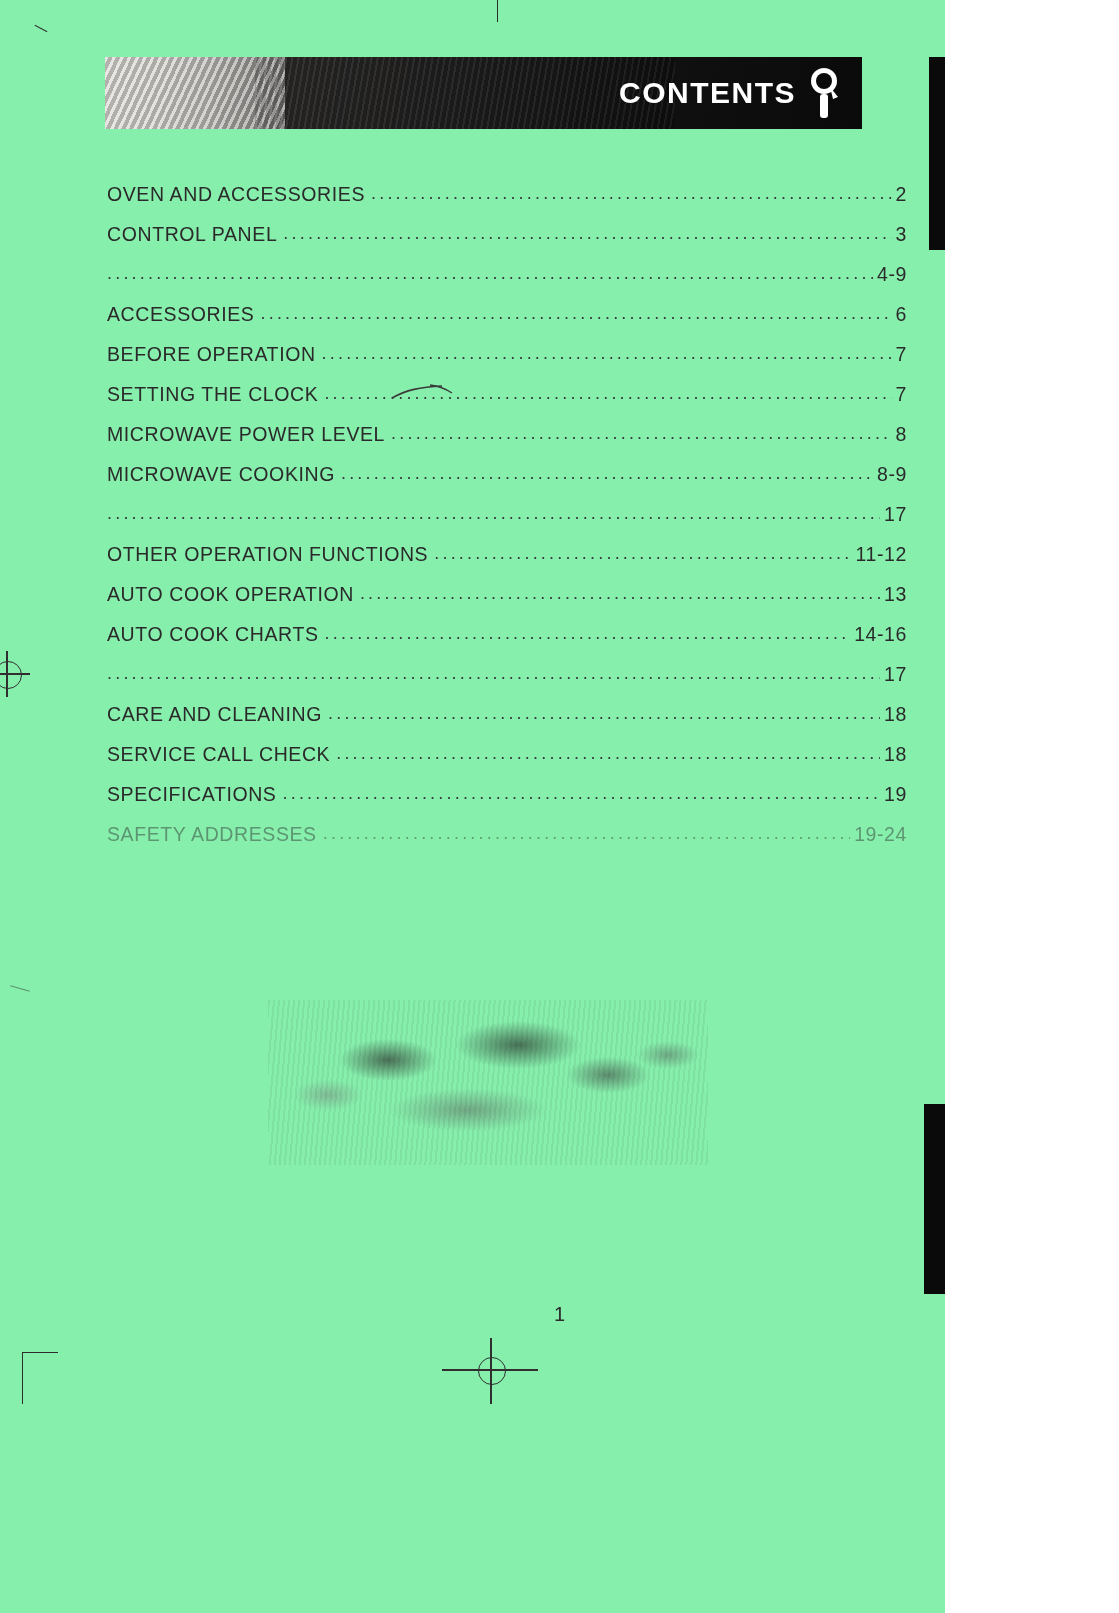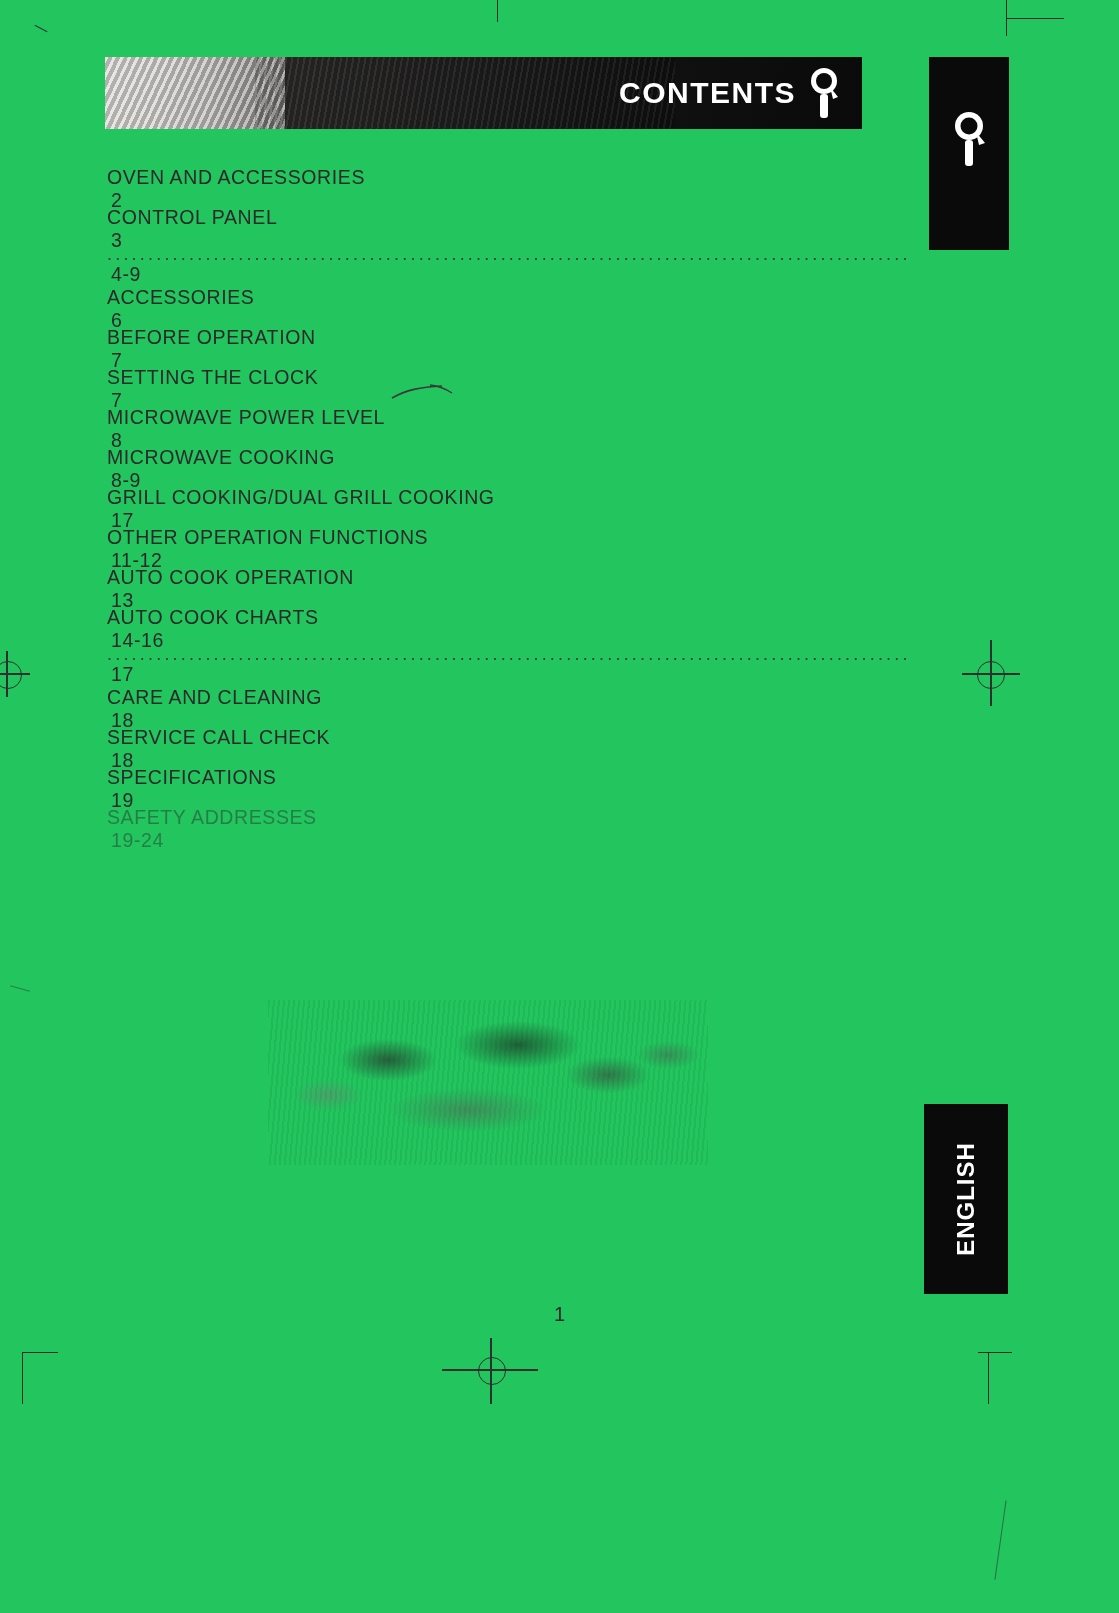--- a/index.html
+++ b/index.html
@@ -5,23 +5,23 @@
   html, body {
     margin: 0;
     padding: 0;
     background: #ffffff;
   }
   body {
     font-family: "Liberation Sans", sans-serif;
   }
   #page {
     position: relative;
-    width: 1119px;
+    width: 945px;
     height: 1613px;
-    background: #22c55e;
+    background: #86efac;
     overflow: hidden;
   }
   .crop-v {
     position: absolute;
     width: 1px;
     background: #2b2b2b;
   }
   .crop-h {
     position: absolute;
     height: 1px;
@@ -136,27 +136,26 @@
 
   
   .toc {
     position: absolute;
     left: 107px;
     top: 166px;
     width: 800px;
   }
   .toc-row {
     display: flex;
-    align-items: flex-start;
+    align-items: flex-end;
     height: 40px;
     color: #2a2a2a;
     font-size: 19.5px;
     letter-spacing: 0.6px;
     font-family: "Liberation Sans", sans-serif;
-    flex-direction: column;
   }
   .toc-row .t-label {
     white-space: nowrap;
     padding-right: 6px;
   }
   .toc-row .t-dots {
     flex: 1;
     overflow: hidden;
     white-space: nowrap;
     color: #3a3a3a;
@@ -317,21 +316,20 @@
       <span class="t-page">8</span>
     </div>
 
     <div class="toc-row">
       <span class="t-label">MICROWAVE COOKING</span>
       <span class="t-dots">..................................................................................................</span>
       <span class="t-page">8-9</span>
     </div>
 
     <div class="toc-row">
-      <span class="t-label">GRILL COOKING/DUAL GRILL COOKING</span>
       <span class="t-dots">..................................................................................................</span>
       <span class="t-page">17</span>
     </div>
 
     <div class="toc-row">
       <span class="t-label">OTHER OPERATION FUNCTIONS</span>
       <span class="t-dots">..................................................................................................</span>
       <span class="t-page">11-12</span>
     </div>
 

